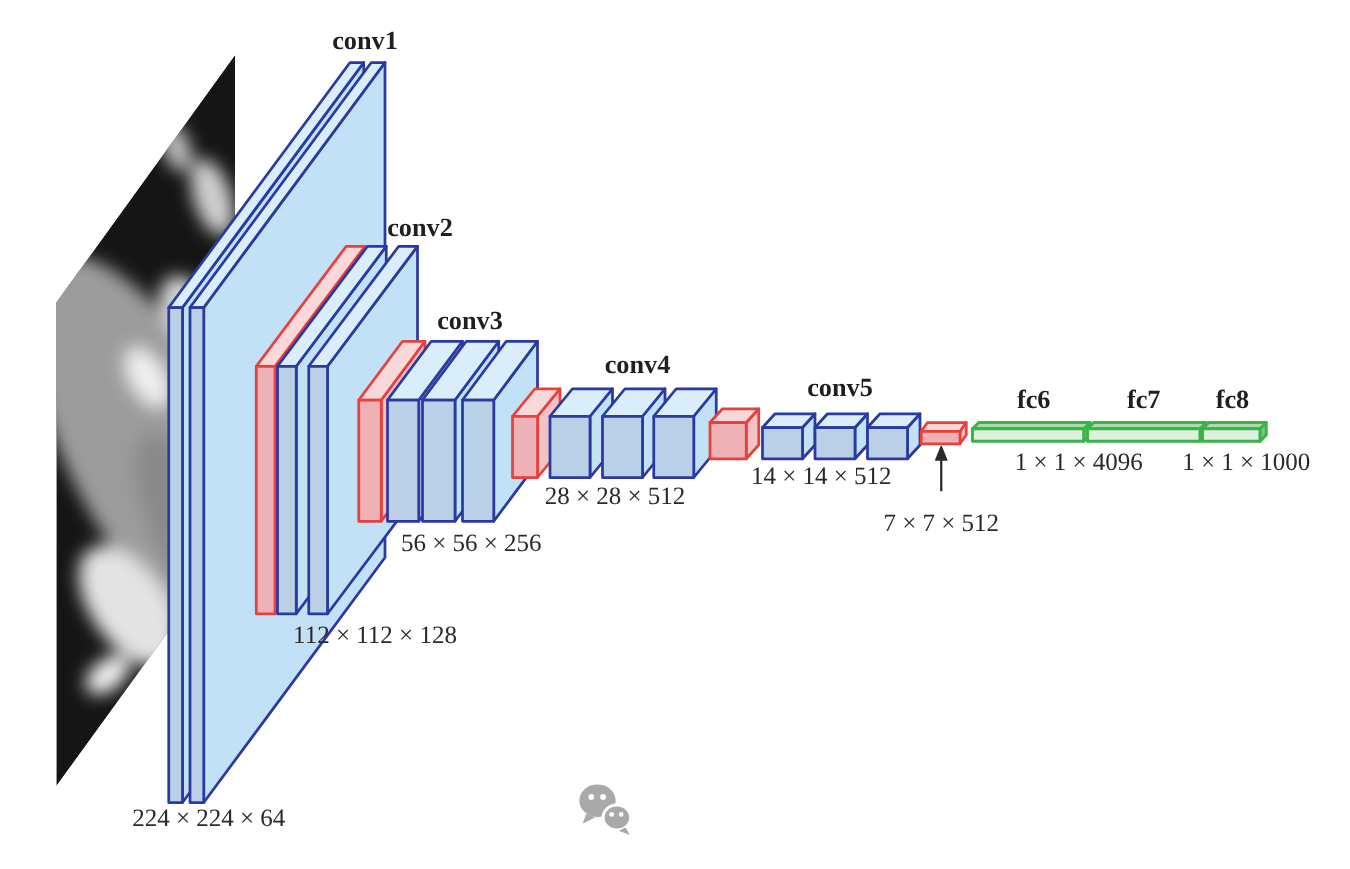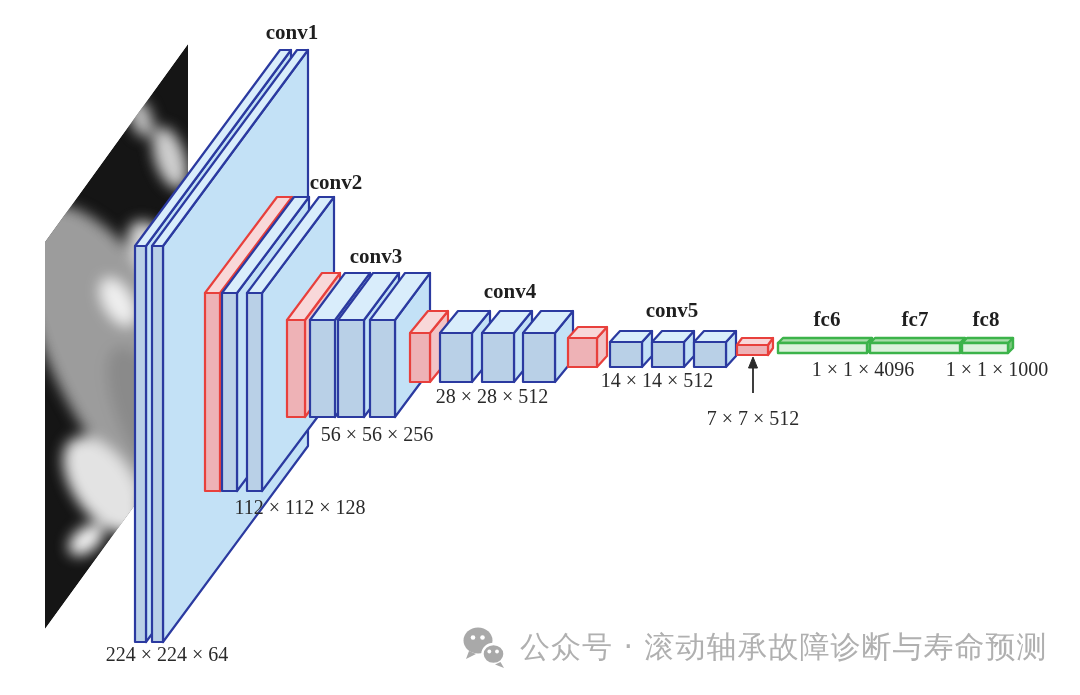--- a/index.html
+++ b/index.html
@@ -178,16 +178,15 @@
     <svg width="46" height="42" viewBox="0 0 46 42">
       <ellipse cx="16" cy="14.5" rx="14.5" ry="13" fill="#a9a9a9"></ellipse>
       <polygon points="7,25 4,33 14,28" fill="#a9a9a9"></polygon>
       <circle cx="11" cy="11.5" r="2.3" fill="#ffffff"></circle>
       <circle cx="20.5" cy="11.5" r="2.3" fill="#ffffff"></circle>
       <ellipse cx="31.5" cy="28" rx="11" ry="10" fill="#a9a9a9" stroke="#ffffff" stroke-width="2.4"></ellipse>
       <polygon points="38.5,36 42,42 33,38.5" fill="#a9a9a9"></polygon>
       <circle cx="27.3" cy="25.5" r="1.9" fill="#ffffff"></circle>
       <circle cx="35" cy="25.5" r="1.9" fill="#ffffff"></circle>
     </svg>
-    <span class="watermark-text">公众号 · 滚动轴承故障诊断与寿命预测</span>
   </div>
 
 </div>
 
 </body></html>

